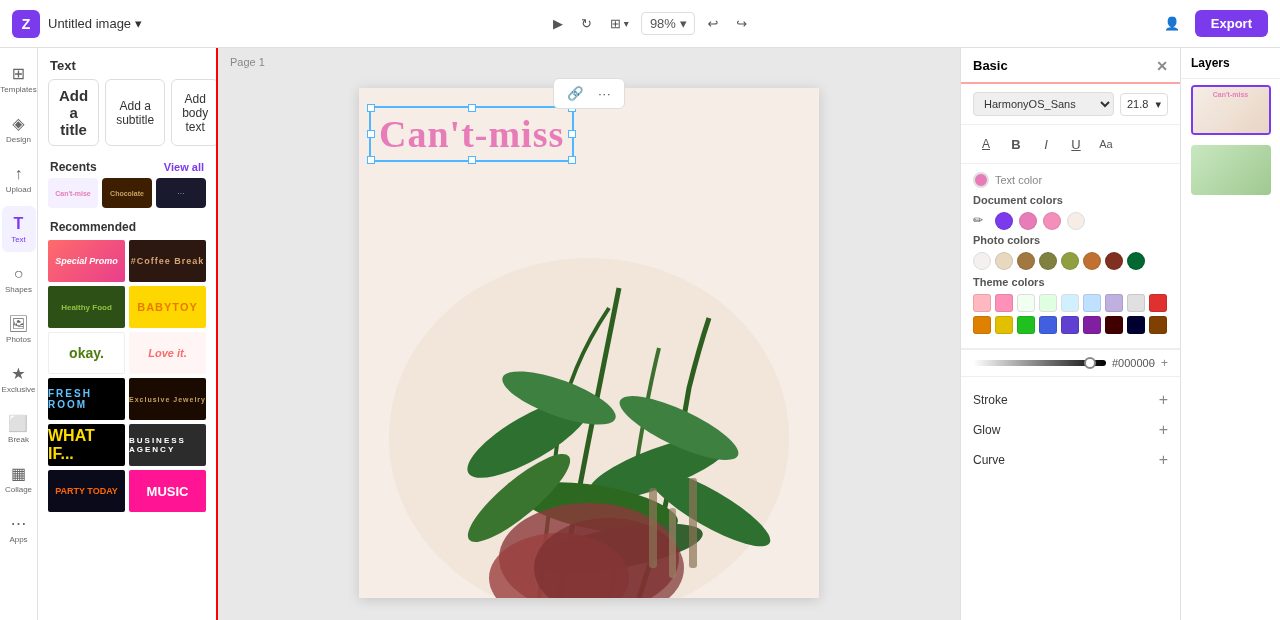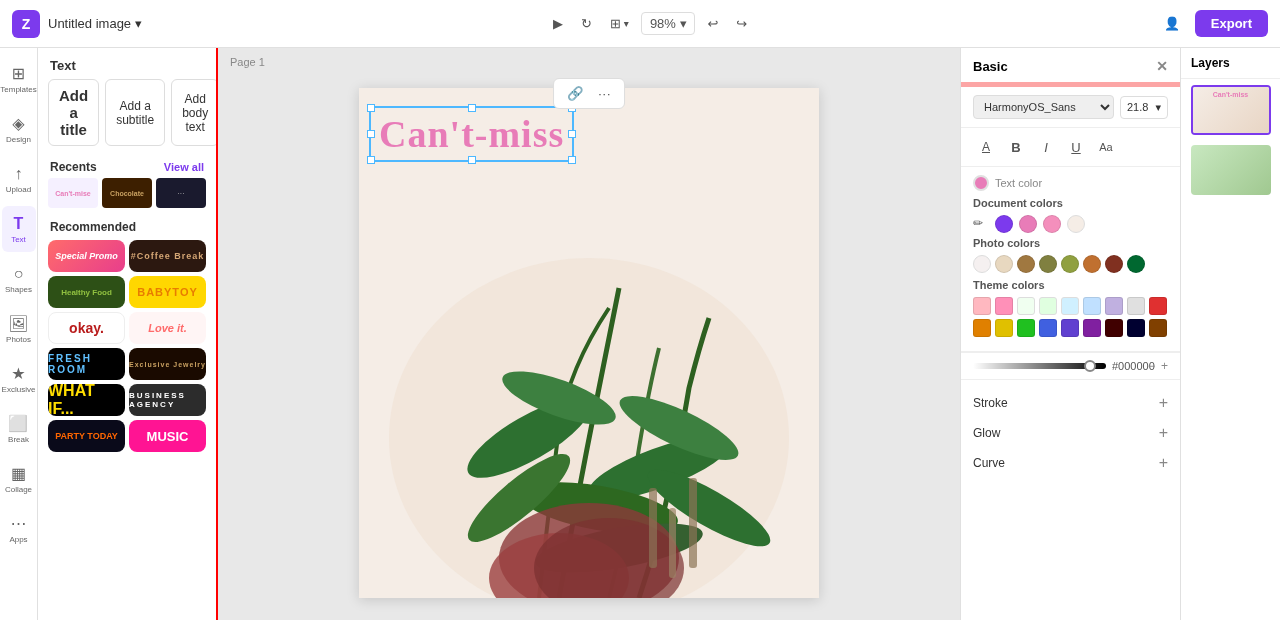--- a/index.html
+++ b/index.html
@@ -133,21 +133,21 @@
     .section-label {
       padding: 4px 12px 6px;
       font-size: 12px; font-weight: 600; color: #333;
     }
 
     .style-grid {
       display: grid; grid-template-columns: 1fr 1fr;
       gap: 4px; padding: 0 10px 8px;
     }
     .style-item {
-      height: 32px; background: #1a1a2e; border-radius: 8px;
+      height: 42px; background: #1a1a2e; border-radius: 2px;
       display: flex; align-items: center; justify-content: center;
       cursor: pointer; overflow: hidden; font-size: 10px; font-weight: 700;
     }
 
     
     .canvas-area {
       flex: 1;
       background: #e8e8e8;
       position: relative;
       overflow: hidden;
@@ -216,23 +216,23 @@
     .right-panel {
       width: 220px;
       background: #fff;
       border-left: 1px solid #e0e0e0;
       display: flex;
       flex-direction: column;
       overflow: hidden;
       flex-shrink: 0;
     }
     .right-panel-header {
-      display: flex; justify-content: space-between; align-items: flex-end;
+      display: flex; justify-content: space-between; align-items: flex-start;
       padding: 10px 12px 8px;
-      font-size: 13px; font-weight: 600; border-bottom: 5px solid #fca5a5;
+      font-size: 13px; font-weight: 600; border-bottom: 2px solid #fca5a5;
     }
     .rp-close { cursor: pointer; color: #888; font-size: 14px; }
     .rp-font-row {
       display: flex; align-items: center; gap: 6px;
       padding: 8px 12px;
       border-bottom: 1px solid #eee;
     }
     .rp-font-select {
       flex: 1; border: 1px solid #ddd; border-radius: 4px;
       padding: 4px 6px; font-size: 11px; color: #333;
@@ -314,21 +314,21 @@
     
     .recent-cant-miss { background: #f5f0ff; color: #e87cb8; font-size: 8px; font-weight: 700; }
     .recent-chocolate { background: #3d1f00; color: #c8a060; font-size: 8px; font-weight: 700; }
     .recent-3 { background: #1a1a2e; color: #aaa; font-size: 7px; }
 
     
     .style-special { background: linear-gradient(135deg, #ff6b6b, #e83e8c); color: #fff; font-style: italic; font-size: 9px; }
     .style-coffee { background: #2c1810; color: #d4a574; font-size: 9px; letter-spacing: 1px; }
     .style-healthy { background: #2d5016; color: #90c040; font-size: 8px; font-weight: 900; }
     .style-babytoy { background: #ffd700; color: #e87c00; font-size: 11px; font-weight: 900; letter-spacing: 1px; }
-    .style-okay { background: #fff; color: #b91c1c; font-size: 14px; font-weight: 900; border: 1px solid #eee; }
+    .style-okay { background: #fff; color: #4d7c0f; font-size: 14px; font-weight: 900; border: 1px solid #eee; }
     .style-love { background: #fff5f5; color: #ff6b6b; font-size: 11px; font-style: italic; font-weight: 700; }
     .style-fresh { background: #000000; color: #60c0ff; font-size: 10px; font-weight: 700; letter-spacing: 2px; text-transform: uppercase; }
     .style-excl { background: #1a0a00; color: #c8a060; font-size: 7px; letter-spacing: 1px; }
     .style-whatif { background: #000000; color: #ffdd00; font-size: 16px; font-weight: 900; }
     .style-business { background: #2c2c2c; color: #fff; font-size: 8px; font-weight: 700; letter-spacing: 2px; }
     .style-party { background: #0a0a1a; color: #ff6600; font-size: 9px; font-weight: 900; }
     .style-music { background: #ff1493; color: #fff; font-size: 13px; font-weight: 900; }
 
     .color-preview-row {
       display: flex; align-items: center; gap: 6px; margin-bottom: 4px;

